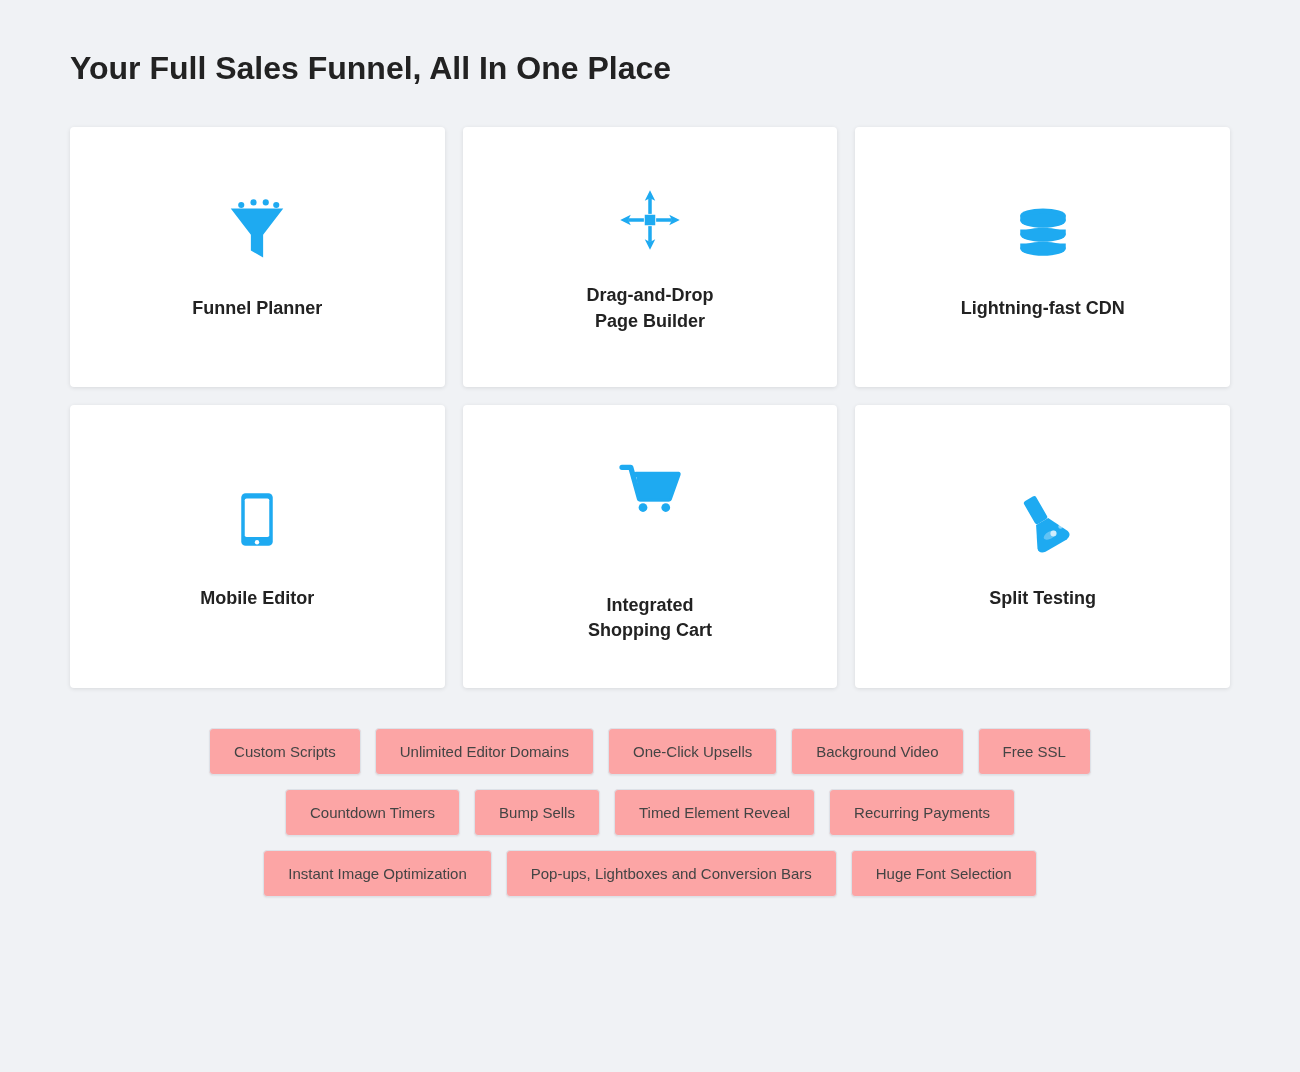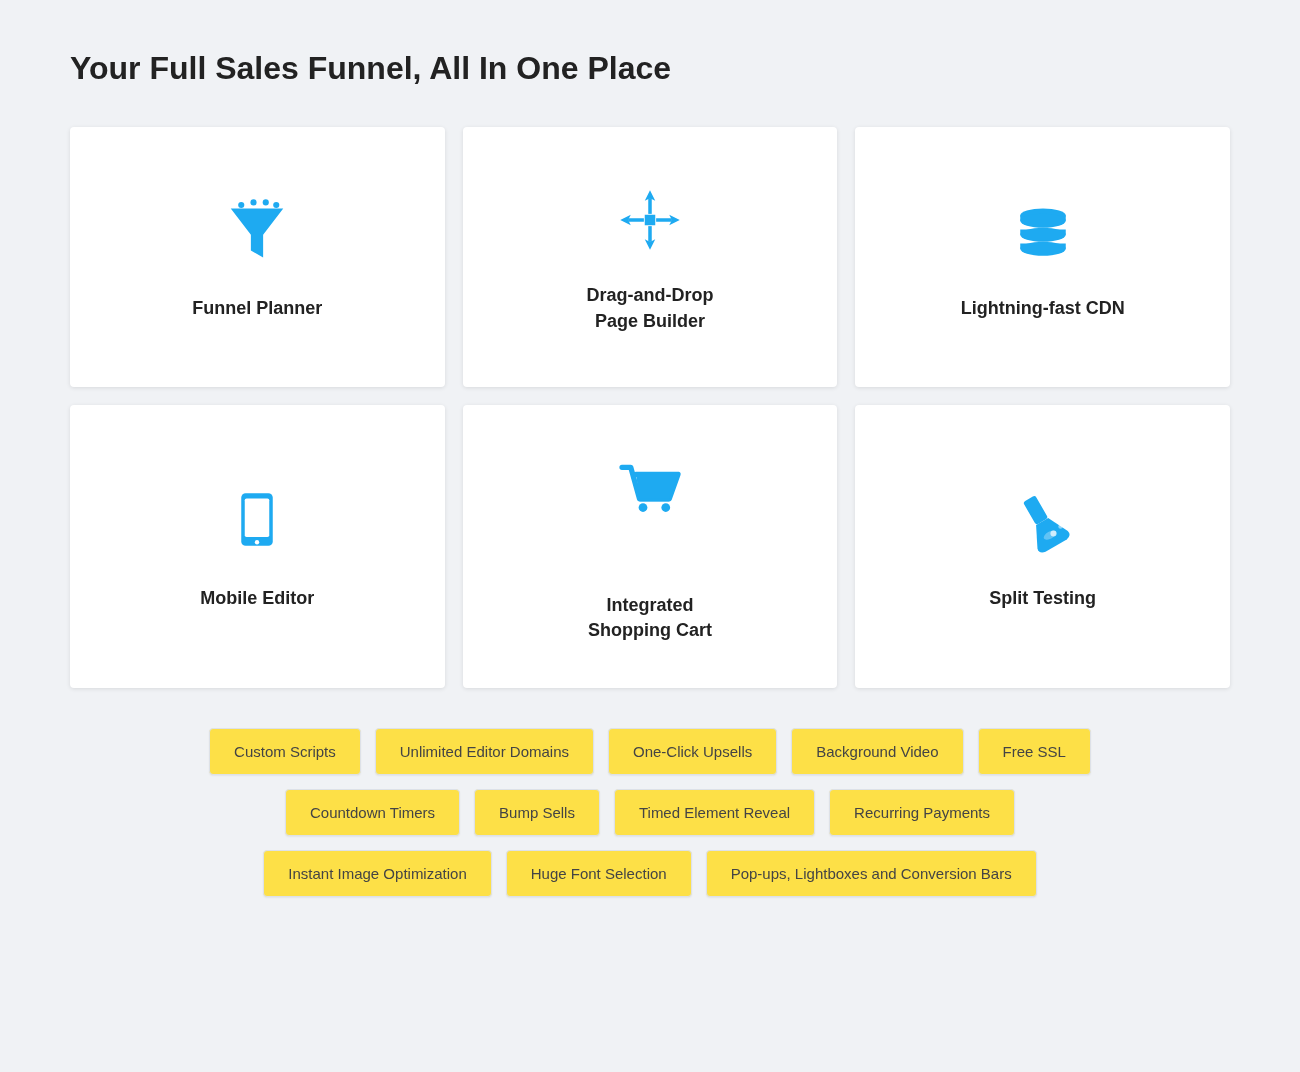--- a/index.html
+++ b/index.html
@@ -64,21 +64,21 @@
       flex-direction: column;
       gap: 14px;
     }
     .tags-row {
       display: flex;
       flex-wrap: wrap;
       gap: 14px;
       justify-content: center;
     }
     .tag-pill {
-      background: #fde047;
+      background: #fca5a5;
       border: 1.5px solid #dde1e7;
       border-radius: 4px;
       padding: 14px 24px;
       font-size: 15px;
       color: #444;
       white-space: nowrap;
       box-shadow: 0 1px 2px rgba(0,0,0,0.06);
     }
   </style>
 </head>
@@ -197,17 +197,17 @@
       <span class="tag-pill">Free SSL</span>
     </div>
     <div class="tags-row">
       <span class="tag-pill">Countdown Timers</span>
       <span class="tag-pill">Bump Sells</span>
       <span class="tag-pill">Timed Element Reveal</span>
       <span class="tag-pill">Recurring Payments</span>
     </div>
     <div class="tags-row">
       <span class="tag-pill">Instant Image Optimization</span>
+      <span class="tag-pill">Pop-ups, Lightboxes and Conversion Bars</span>
       <span class="tag-pill">Huge Font Selection</span>
-      <span class="tag-pill">Pop-ups, Lightboxes and Conversion Bars</span>
     </div>
   </div>
 </div>
 
 </body></html>

